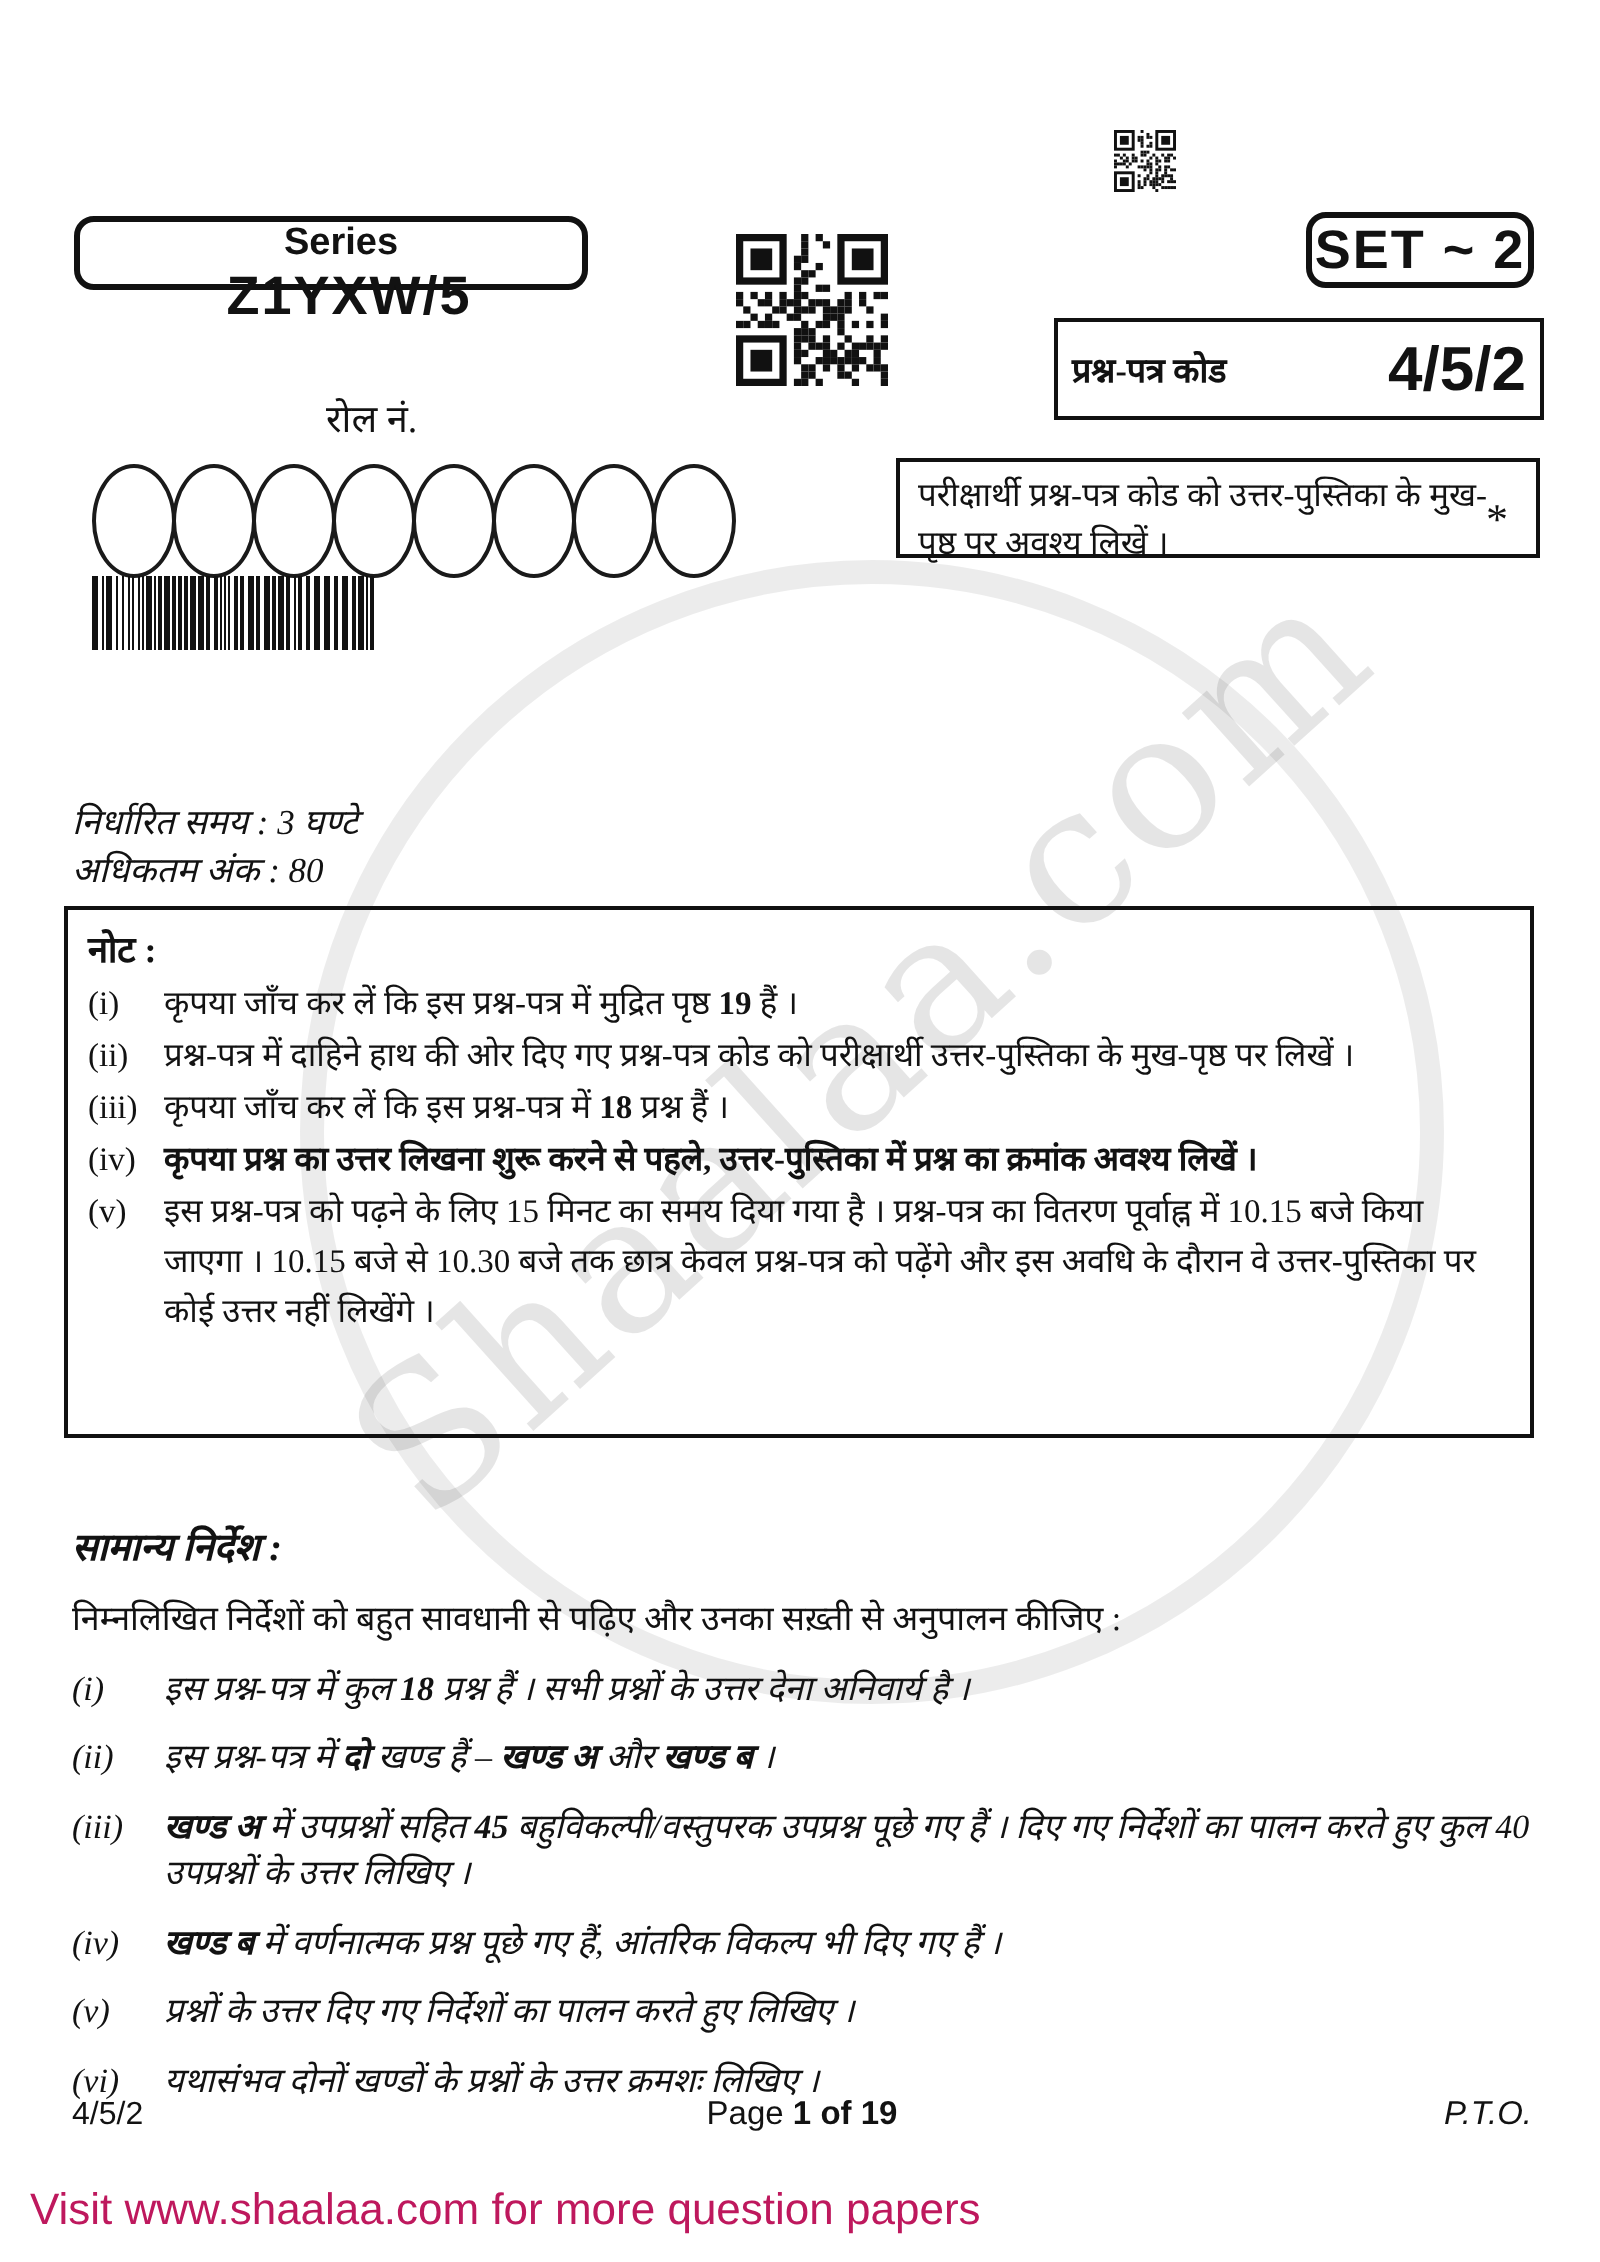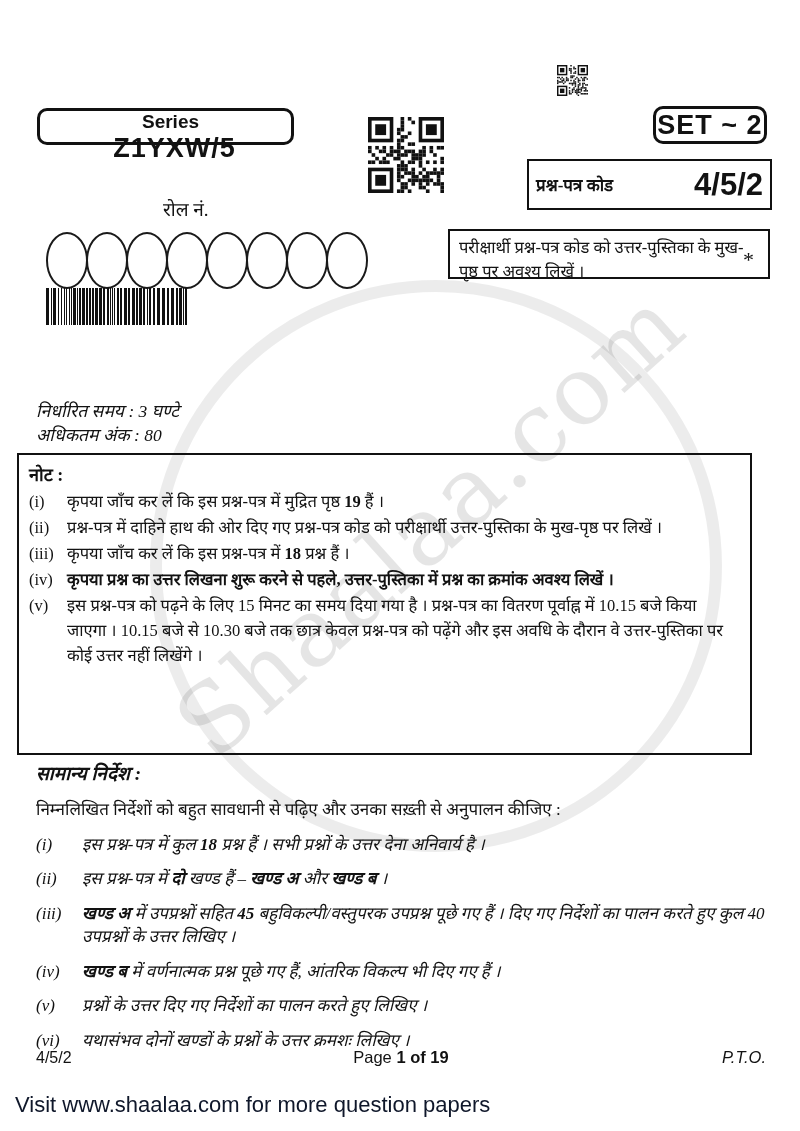--- a/index.html
+++ b/index.html
@@ -40,21 +40,21 @@
   #cand-box{left:448px;top:229px;width:322px;height:50px;border:2px solid #111;box-sizing:border-box;
             padding:5px 9px 4px 9px;font-size:16.5px;line-height:1.45;}
   #cand-box .star{position:absolute;right:14px;bottom:1px;font-size:22px;}
 
   #paper-title{left:0;top:336px;width:100%;text-align:center;font-size:29px;font-weight:bold;}
 
   #meta-row{left:36px;top:398px;width:730px;display:flex;justify-content:space-between;
             font-size:17.5px;font-style:italic;flex-direction:column;}
 
   
-  #note-box{left:17px;top:453px;width:735px;height:302px;border:2px solid #111;box-sizing:border-box;
+  #note-box{left:32px;top:453px;width:735px;height:266px;border:2px solid #111;box-sizing:border-box;
             padding:7px 12px 0 10px;}
   #note-heading{font-size:18px;font-weight:bold;margin-bottom:3px;}
   .nitem{display:flex;font-size:16.5px;line-height:1.52;margin-bottom:1px;}
   .nitem .inum{flex:0 0 38px;}
   .nitem .itxt{flex:1;}
 
   
   #gen-heading{left:36px;top:760px;font-size:19px;font-weight:bold;font-style:italic;}
   #gen-intro{left:36px;top:797px;font-size:17px;}
   #general-items{left:36px;top:833px;width:730px;}
@@ -62,21 +62,21 @@
   .gitem .inum{flex:0 0 46px;}
   .gitem .itxt{flex:1;}
 
   
   #footer-row{left:36px;top:1048px;width:730px;display:flex;align-items:baseline;}
   #footer-code{width:200px;font-size:16px;font-family:"Liberation Sans",sans-serif;}
   #footer-page{width:330px;text-align:center;font-size:16.5px;font-family:"Liberation Sans",sans-serif;}
   #footer-pto{width:200px;text-align:right;font-size:16.5px;font-style:italic;
               font-family:"Liberation Sans",sans-serif;}
   #visit-line{left:15px;top:1092px;font-size:22px;font-family:"Liberation Sans",sans-serif;
-              color:#0f172a;text-decoration:none;}
+              color:#be185d;text-decoration:none;}
 </style>
 </head>
 <body>
 
 <div id="page">
 
   <div class="abs" id="wm-circle"></div>
   <div class="abs" id="wm-text">Shaalaa.com</div>
 
   <div class="abs z" id="qr-small"><svg width="31" height="31" xmlns="http://www.w3.org/2000/svg">

